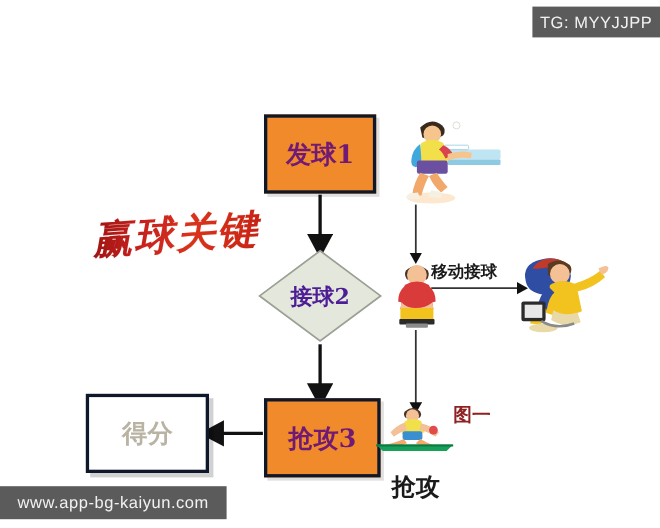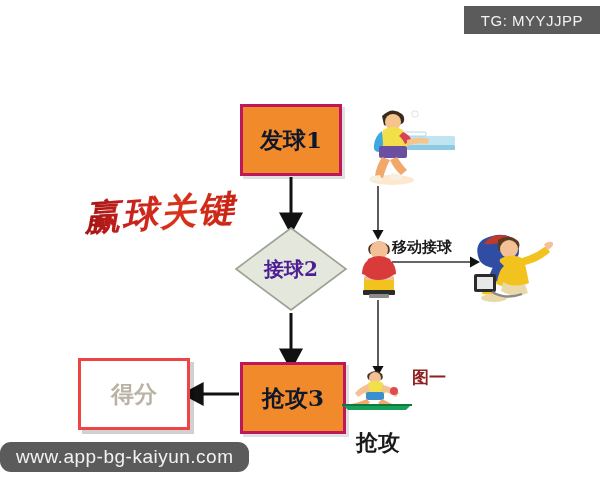--- a/index.html
+++ b/index.html
@@ -25,30 +25,29 @@
     letter-spacing: 0.5px;
     display: flex;
     align-items: center;
     justify-content: center;
     white-space: nowrap;
   }
   #tg-badge {
     top: 6px;
     right: 0px;
     height: 28px;
-    padding: 0 17px;
+    padding: 0 7px;
     font-size: 15px;
   }
   #url-badge {
     left: 0px;
     bottom: 8px;
     height: 30px;
     padding: 0 16px;
-    font-size: 19px;
-    border-radius: 11px;
+    font-size: 15px;
   }
 
   
   #title {
     position: absolute;
     top: 40px;
     left: 0;
     width: 600px;
     text-align: center;
     font-family: "DejaVu Serif", "Liberation Serif", serif;
@@ -64,34 +63,34 @@
     box-sizing: border-box;
     display: flex;
     align-items: center;
     justify-content: center;
     font-family: "DejaVu Serif", "Liberation Serif", serif;
     font-size: 23px;
     font-weight: 700;
   }
   .orange-box {
     background: #f08a2a;
-    border: 3px solid #be185d;
-    color: #0f172a;
+    border: 3px solid #0f172a;
+    color: #701a75;
     box-shadow: 3px 3px 0 rgba(0,0,0,0.12);
   }
   #node-serve  { left: 240px; top: 104px; width: 102px; height: 72px; }
   #node-attack { left: 240px; top: 362px; width: 106px; height: 72px; }
 
   #node-score {
     left: 78px;
     top: 358px;
     width: 112px;
     height: 72px;
     background: #ffffff;
-    border: 3px solid #ef4444;
+    border: 3px solid #0f172a;
     color: #b9b3a4;
     box-shadow: 4px 4px 0 rgba(0,0,0,0.18);
   }
 
   
   #node-receive {
     position: absolute;
     left: 234px;
     top: 226px;
     width: 114px;

